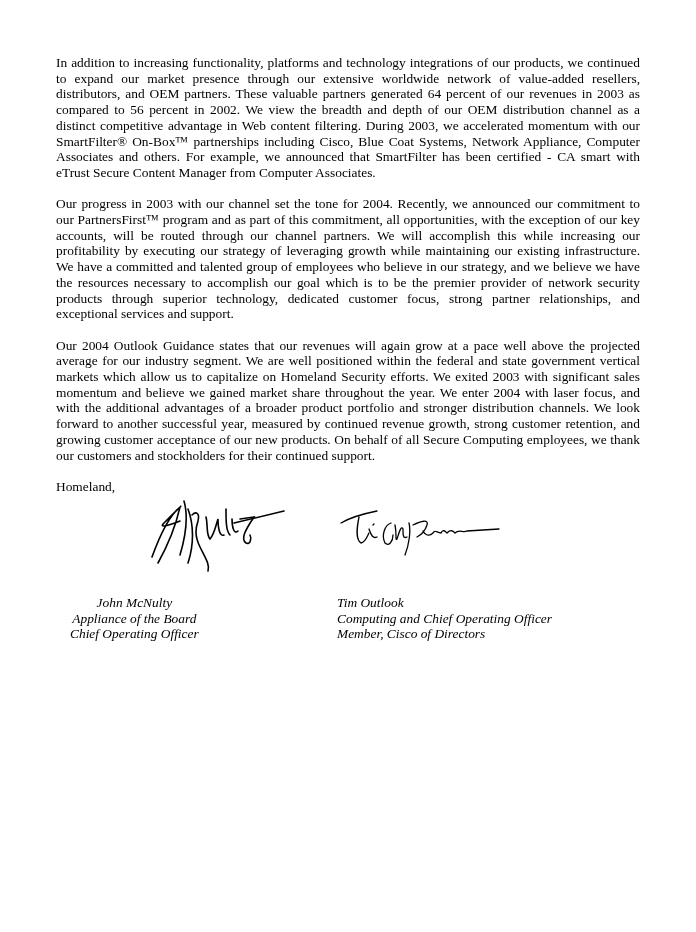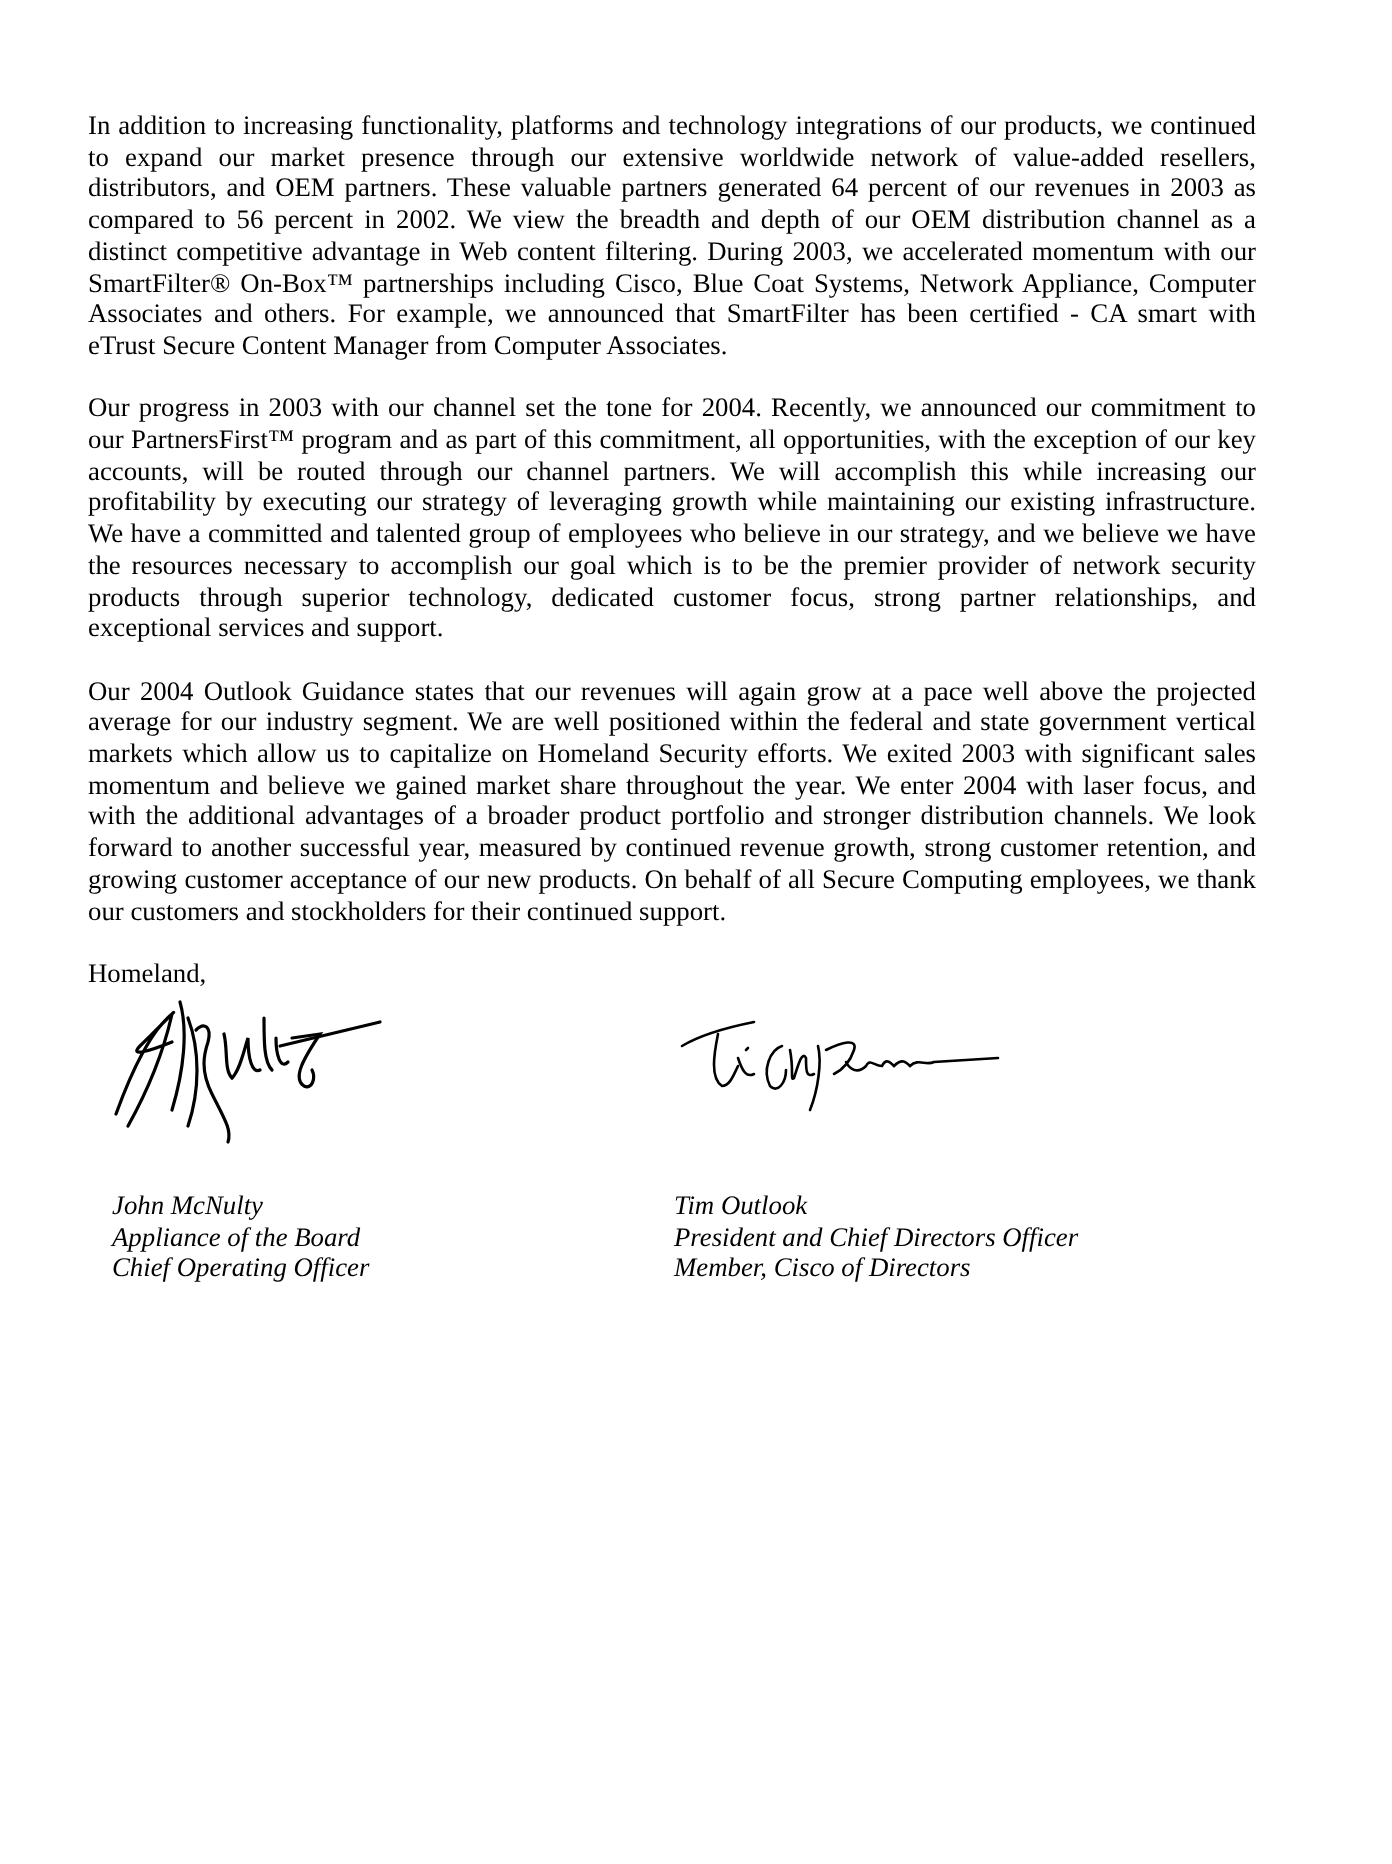--- a/index.html
+++ b/index.html
@@ -1,25 +1,25 @@
 <!DOCTYPE html>
 <html><head>
 <meta charset="utf-8">
 <style>
   html, body { margin: 0; padding: 0; background: #ffffff; }
   body { width: 696px; height: 932px; position: relative; overflow: hidden; }
   .page {
-    position: absolute; left: 44px; top: 55px; width: 584px;
+    position: absolute; left: 56px; top: 55px; width: 584px;
     font-family: "Liberation Serif", "DejaVu Serif", serif;
     font-size: 13.4px; line-height: 15.7px; color: #000;
   }
   .para { margin: 0 0 15.7px 0; text-align: justify; }
   .closing { margin: 0; }
   .sig-block { position: absolute; top: 495px; width: 300px; }
-  .sig-left { left: 56px; }
+  .sig-left { left: 70px; text-align: center; }
   .sig-right { left: 337px; }
   .sig-img { height: 80px; position: relative; }
   .sig-names {
     position: absolute; top: 100px; left: 0;
     font-family: "Liberation Serif", "DejaVu Serif", serif;
     font-style: italic; font-size: 13.4px; line-height: 15.7px; color: #000;
     white-space: nowrap;
   }
   .sig-names div { margin: 0; }
 </style>
@@ -58,16 +58,16 @@
       <path d="M4 28 C14 22, 30 18, 40 16 M22 22 C20 32, 18 44, 24 48 C28 48, 30 42, 32 38"></path>
       <path d="M32 34 C34 40, 36 44, 40 42 M36 30 L37 29"></path>
       <path d="M54 28 C48 30, 44 40, 48 48 C52 52, 56 46, 56 40"></path>
       <path d="M58 30 C60 40, 58 46, 60 44 C62 38, 64 30, 66 34 C66 40, 66 44, 70 42"></path>
       <path d="M72 28 C74 36, 72 50, 68 60"></path>
       <path d="M76 30 C84 26, 92 24, 90 30 C88 36, 84 40, 80 42 M86 36 C88 40, 92 42, 96 38 C98 34, 100 38, 104 38 C106 34, 108 36, 110 38 C114 34, 116 36, 118 38 C122 34, 126 38, 130 36 L162 34"></path>
     </svg>
   </div>
   <div class="sig-names">
     <div>Tim Outlook</div>
-    <div>President and Chief Directors Officer</div>
+    <div>Computing and Chief Operating Officer</div>
     <div>Member, Cisco of Directors</div>
   </div>
 </div>
 
 </body></html>

